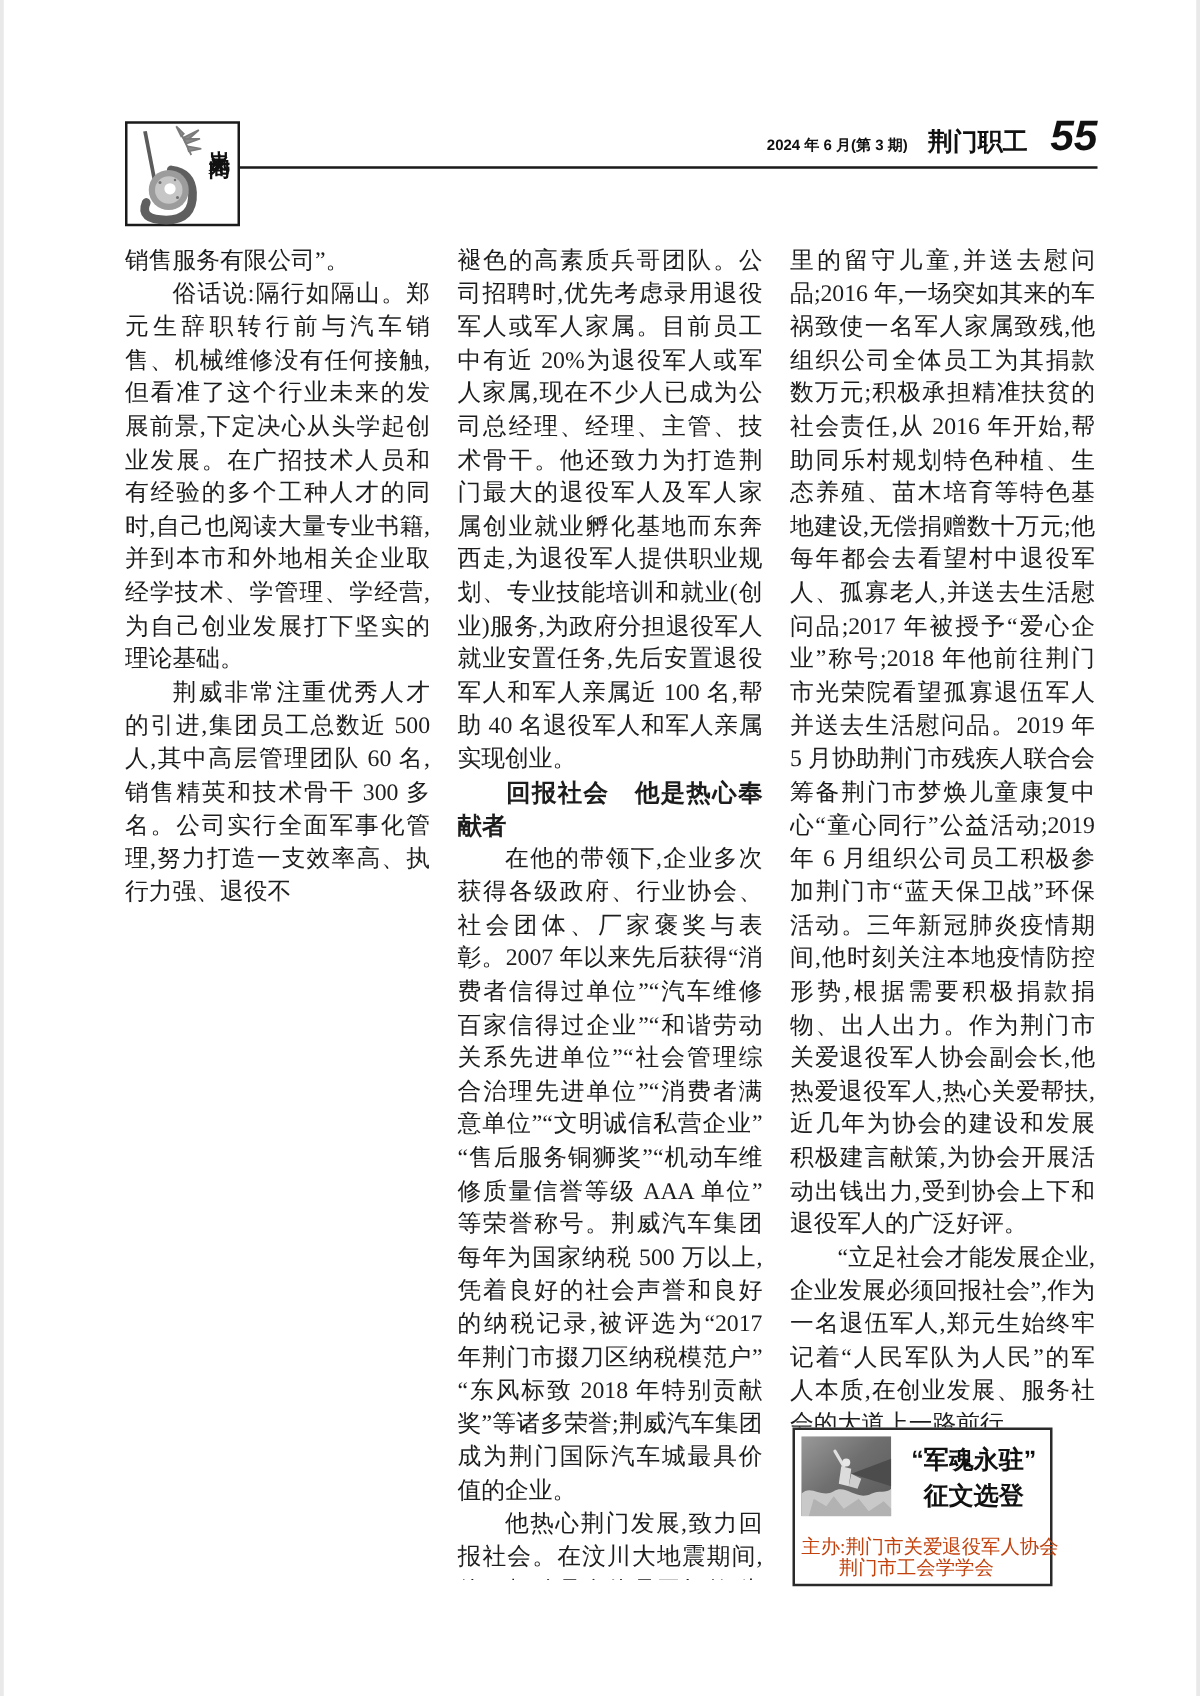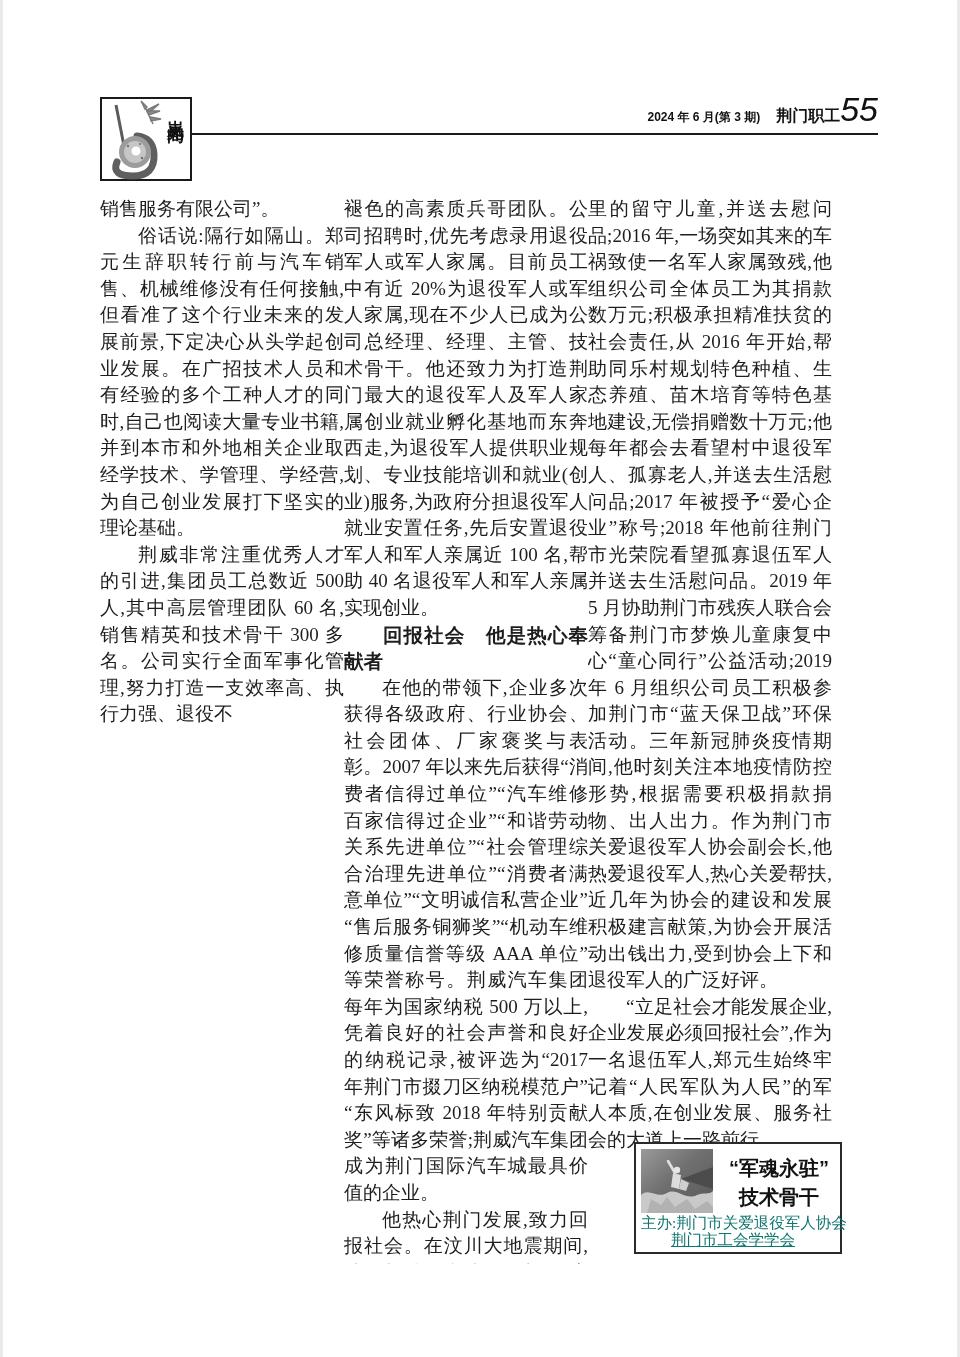--- a/index.html
+++ b/index.html
@@ -28,31 +28,31 @@
     font-family:"Liberation Serif","DejaVu Serif",serif;
     font-weight:700; font-size:17px; letter-spacing:3px; color:#111;
   }
   .header-meta {
     position:absolute; right:82px; top:90px;
     display:flex; align-items:baseline;
     font-family:"Liberation Sans","DejaVu Sans",sans-serif;
     color:#111; white-space:nowrap;
   }
   .issue   { font-size:12px; font-weight:700; }
-  .journal { font-size:16px; font-weight:700; margin-left:16px; }
-  .pagenum { font-size:34px; font-style:italic; font-weight:400; }
+  .journal { font-size:20px; font-weight:700; margin-left:16px; }
+  .pagenum { font-size:34px; font-style:italic; font-weight:700; margin-left:18px; }
   .header-rule {
     position:absolute; left:191px; right:82px; top:133px;
     height:2px; background:#1a1a1a;
   }
 
   
   .article-columns {
     position:absolute; left:100px; top:196px; width:778px;
-    display:flex; align-items:flex-end;
+    display:flex; gap:22px;align-items:flex-end;
   }
   .article-column {
     width:244px; height:1068px; overflow:hidden;
     font-size:19px; line-height:26.6px; color:#1d1d1d;
     text-align:justify;
   }
   .article-column p { margin:0; }
   p.para    { text-indent:2em; }
   p.heading {
     text-indent:2em;
@@ -68,24 +68,24 @@
   }
   .callout-top { display:flex; gap:10px; }
   .callout-img { width:72px; height:64px; flex:none; display:block; }
   .callout-title {
     flex:1; text-align:center;
     font-family:"Liberation Sans","DejaVu Sans",sans-serif;
     font-weight:700; font-size:20px; line-height:29px;
     padding-top:5px; color:#111;
   }
   .callout-org {
-    margin-top:1px; font-size:15.5px; line-height:17px; color:#0f766e;
+    margin-top:16px; font-size:15.5px; line-height:17px; color:#c2410c;
     white-space:nowrap;
   }
-  .callout-org .org2 { margin-left:30px;text-decoration:underline; }
+  .callout-org .org2 { margin-left:30px; }
 </style>
 </head>
 <body>
 
 <div class="page">
   <div class="edge-left"></div>
   <div class="edge-right"></div>
 
   <div class="logo-box">
     <svg class="logo-art" width="62" height="80" viewBox="0 0 62 80" xmlns="http://www.w3.org/2000/svg">
@@ -155,21 +155,21 @@
           <line x1="34" y1="24" x2="27" y2="12" stroke="#e0e0e0" stroke-width="2.6" stroke-linecap="round"></line>
           <circle cx="36" cy="21" r="3.2" fill="#e6e6e6"></circle>
           <path d="M32 24 L40 26 L38 40 L30 38 Z" fill="#dcdcdc"></path>
           <path d="M40 30 L48 34 L45 42 L38 40 Z" fill="#cfcfcf"></path>
 
           <path d="M0 64 L0 46 C8 38 16 50 26 44 C36 38 44 52 56 46 C62 43 68 46 72 42 L72 64 Z" fill="#c9c9c9"></path>
           <path d="M6 64 L10 50 L20 56 L26 48 L34 58 L46 50 L54 60 L66 52 L72 58 L72 64 Z" fill="#b2b2b2"></path>
         </svg>
         <div class="callout-title">
           <div>“军魂永驻”</div>
-          <div>技术骨干</div>
+          <div>征文选登</div>
         </div>
       </div>
       <div class="callout-org">
         <div>主办:荆门市关爱退役军人协会</div>
         <div class="org2">荆门市工会学学会</div>
       </div>
     </div>
   </div>
 </div>
 

